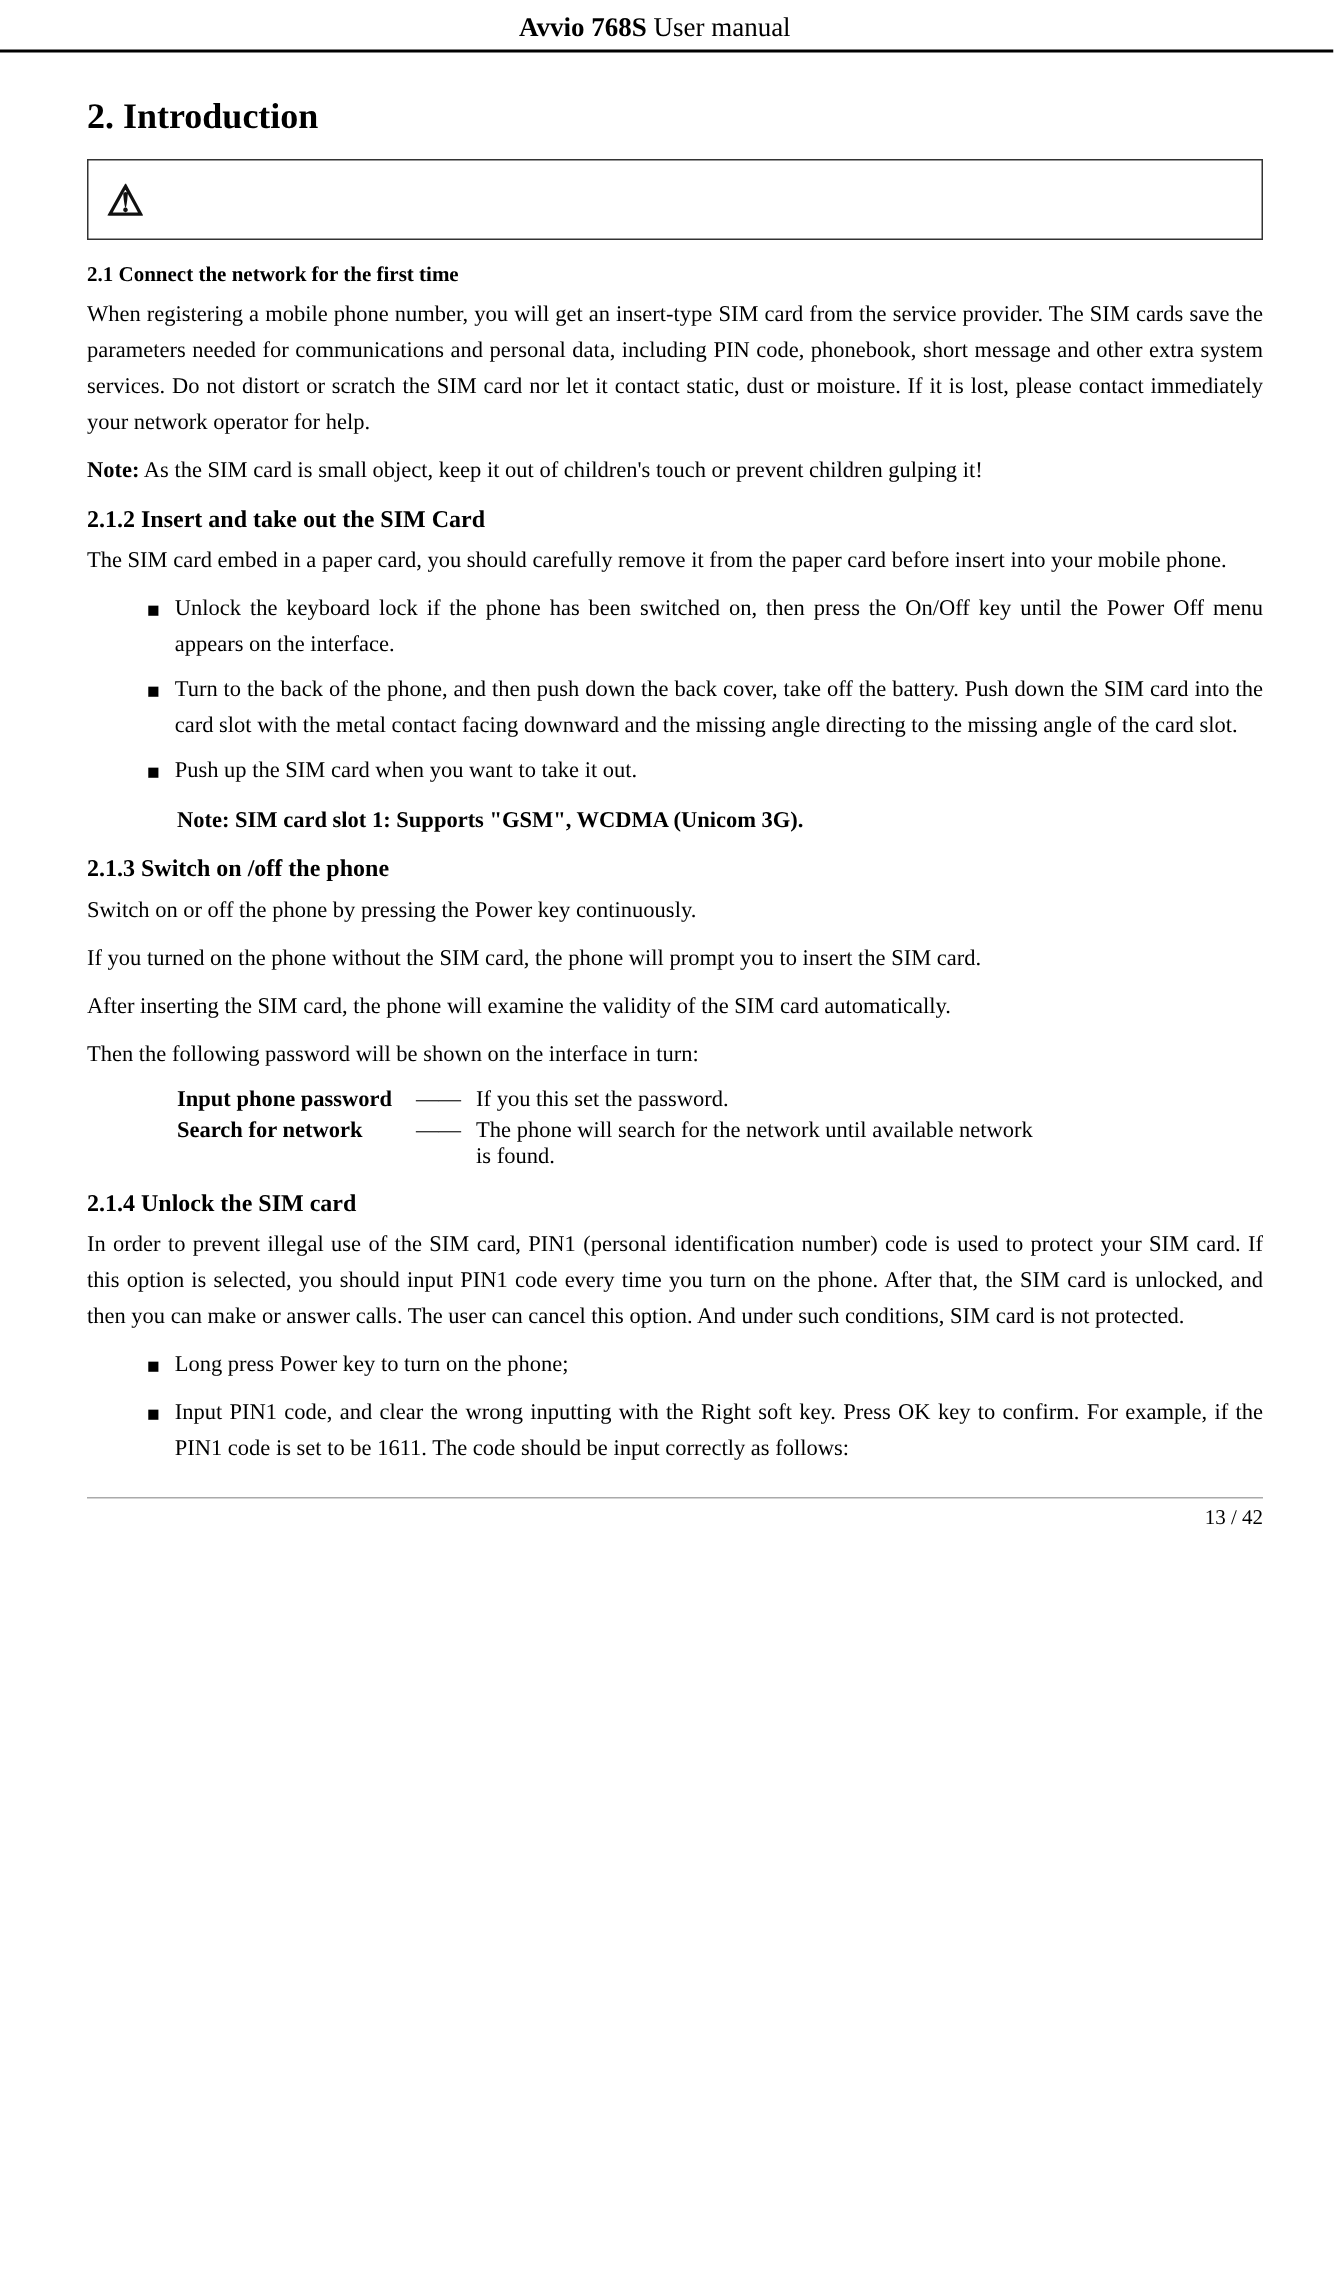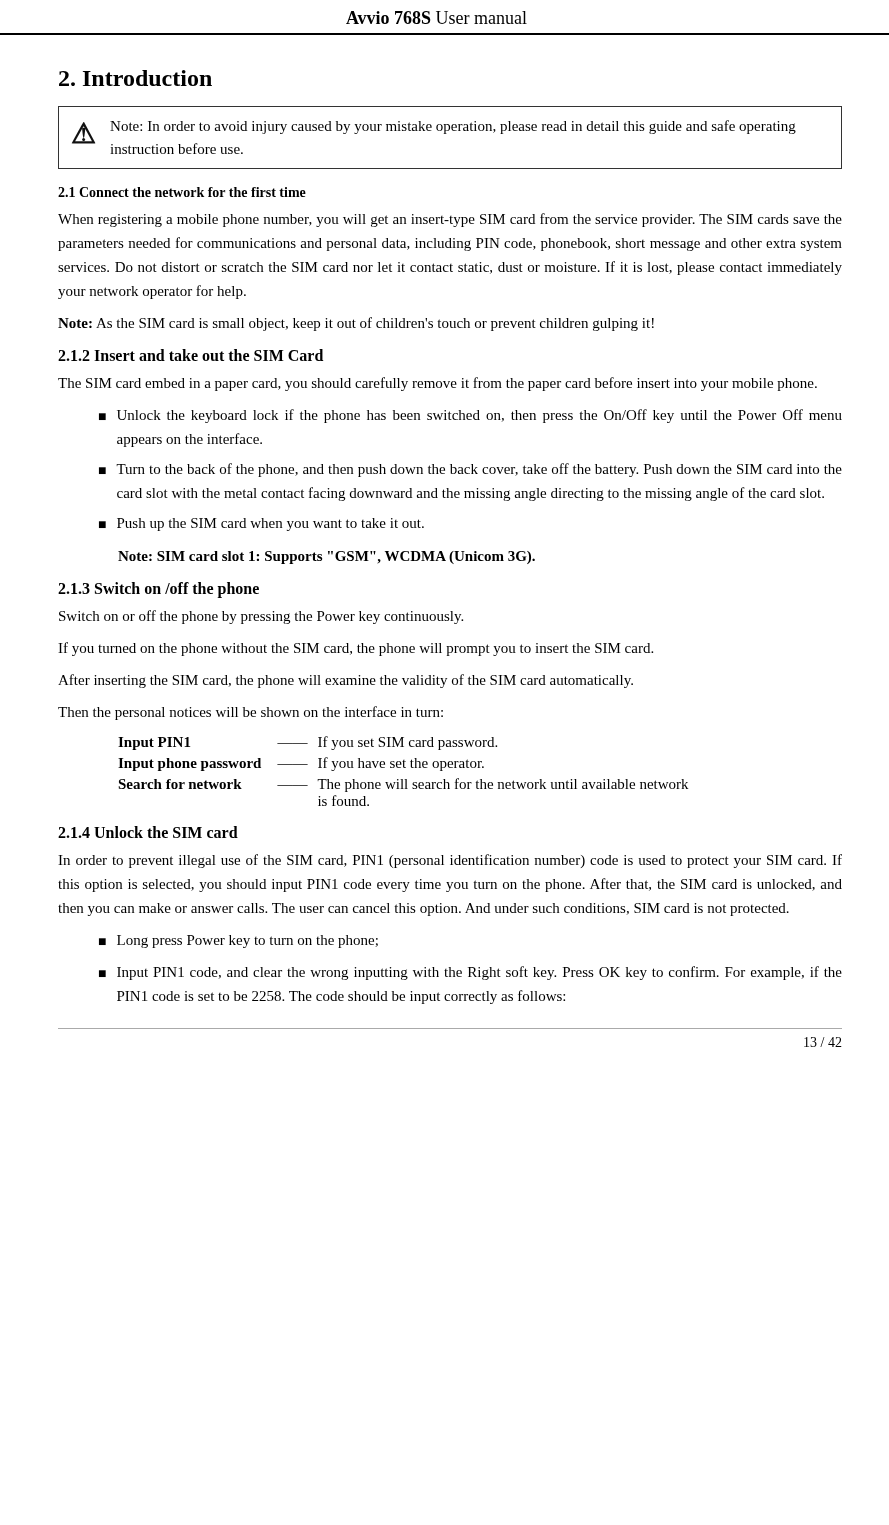--- a/index.html
+++ b/index.html
@@ -124,21 +124,20 @@
     <span class="title-bold">Avvio 768S</span><span> User manual</span>
   </span>
 </div>
 
 <div class="page-content">
 
   <h2>2. Introduction</h2>
 
   <div class="note-box">
     <div class="note-icon">⚠</div>
-    <div class="note-text">Note: In order to avoid injury caused by your mistake operation, please read in detail this guide and safe operating instruction before use.</div>
   </div>
 
   <h3>2.1 Connect the network for the first time</h3>
 
   <p>When registering a mobile phone number, you will get an insert-type SIM card from the service provider. The SIM cards save the parameters needed for communications and personal data, including PIN code, phonebook, short message and other extra system services. Do not distort or scratch the SIM card nor let it contact static, dust or moisture. If it is lost, please contact immediately your network operator for help.</p>
   <p>
     <span class="note-bold">Note:</span><span> As the SIM card is small object, keep it out of children's touch or prevent children gulping it!</span>
   </p>
 
   <h4>2.1.2 Insert and take out the SIM Card</h4>
@@ -160,55 +159,50 @@
   </ul>
 
   <p style="margin-left:60px; font-weight:bold;">
     <span>Note:</span><span style="font-weight:bold;"> SIM card slot 1: Supports "GSM", WCDMA (Unicom 3G).</span>
   </p>
 
   <h4>2.1.3 Switch on /off the phone</h4>
   <p>Switch on or off the phone by pressing the Power key continuously.</p>
   <p>If you turned on the phone without the SIM card, the phone will prompt you to insert the SIM card.</p>
   <p>After inserting the SIM card, the phone will examine the validity of the SIM card automatically.</p>
-  <p>Then the personal notices will be shown on the interface in turn:</p>
+  <p>Then the following password will be shown on the interface in turn:</p>
 
   <div class="indent-table">
     <table>
       <tbody>
-          <tr>
-        <td class="label">Input PIN1</td>
-        <td style="padding-right:10px;">——</td>
-        <td>If you set SIM card password.</td>
-      </tr>
       <tr>
         <td class="label">Input phone password</td>
         <td style="padding-right:10px;">——</td>
-        <td>If you have set the operator.</td>
+        <td>If you this set the password.</td>
       </tr>
       <tr>
         <td class="label">Search for network</td>
         <td style="padding-right:10px; vertical-align:top;">——</td>
         <td style="vertical-align:top;">The phone will search for the network until available network<br>is found.</td>
       </tr>
     </tbody>
       </table>
   </div>
 
   <h4>2.1.4 Unlock the SIM card</h4>
   <p>In order to prevent illegal use of the SIM card, PIN1 (personal identification number) code is used to protect your SIM card. If this option is selected, you should input PIN1 code every time you turn on the phone. After that, the SIM card is unlocked, and then you can make or answer calls. The user can cancel this option. And under such conditions, SIM card is not protected.</p>
 
   <ul class="square-list">
     <li>
       <span class="bullet">■</span>
       <span>Long press Power key to turn on the phone;</span>
     </li>
     <li>
       <span class="bullet">■</span>
-      <span>Input PIN1 code, and clear the wrong inputting with the Right soft key. Press OK key to confirm. For example, if the PIN1 code is set to be 2258. The code should be input correctly as follows:</span>
+      <span>Input PIN1 code, and clear the wrong inputting with the Right soft key. Press OK key to confirm. For example, if the PIN1 code is set to be 1611. The code should be input correctly as follows:</span>
     </li>
   </ul>
 
   <div class="page-footer">
     <span>13 / 42</span>
   </div>
 
 </div>
 
 </body></html>

